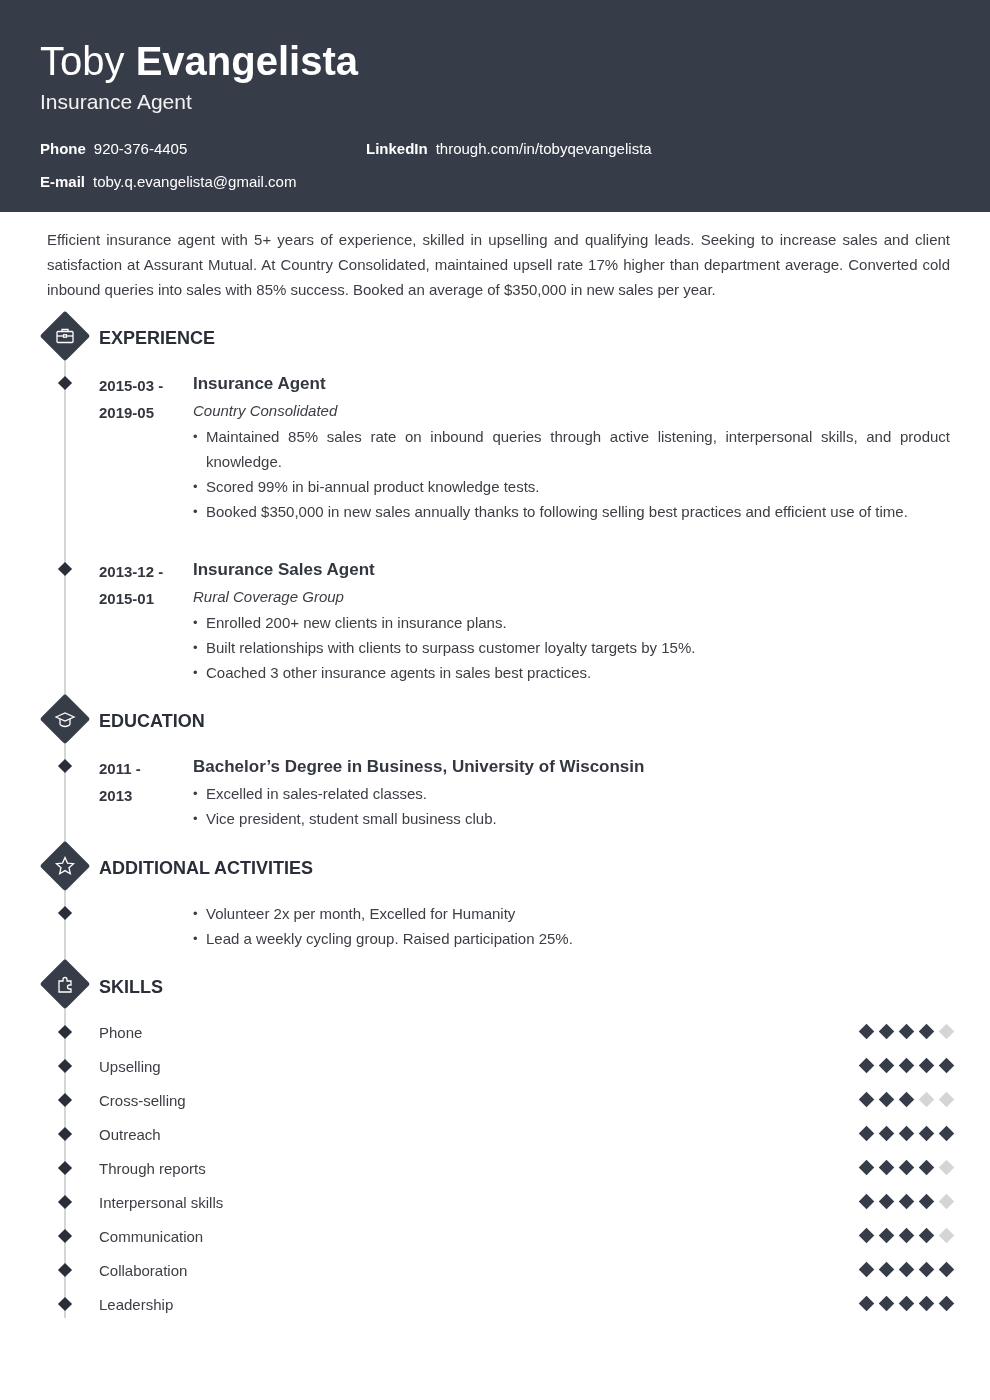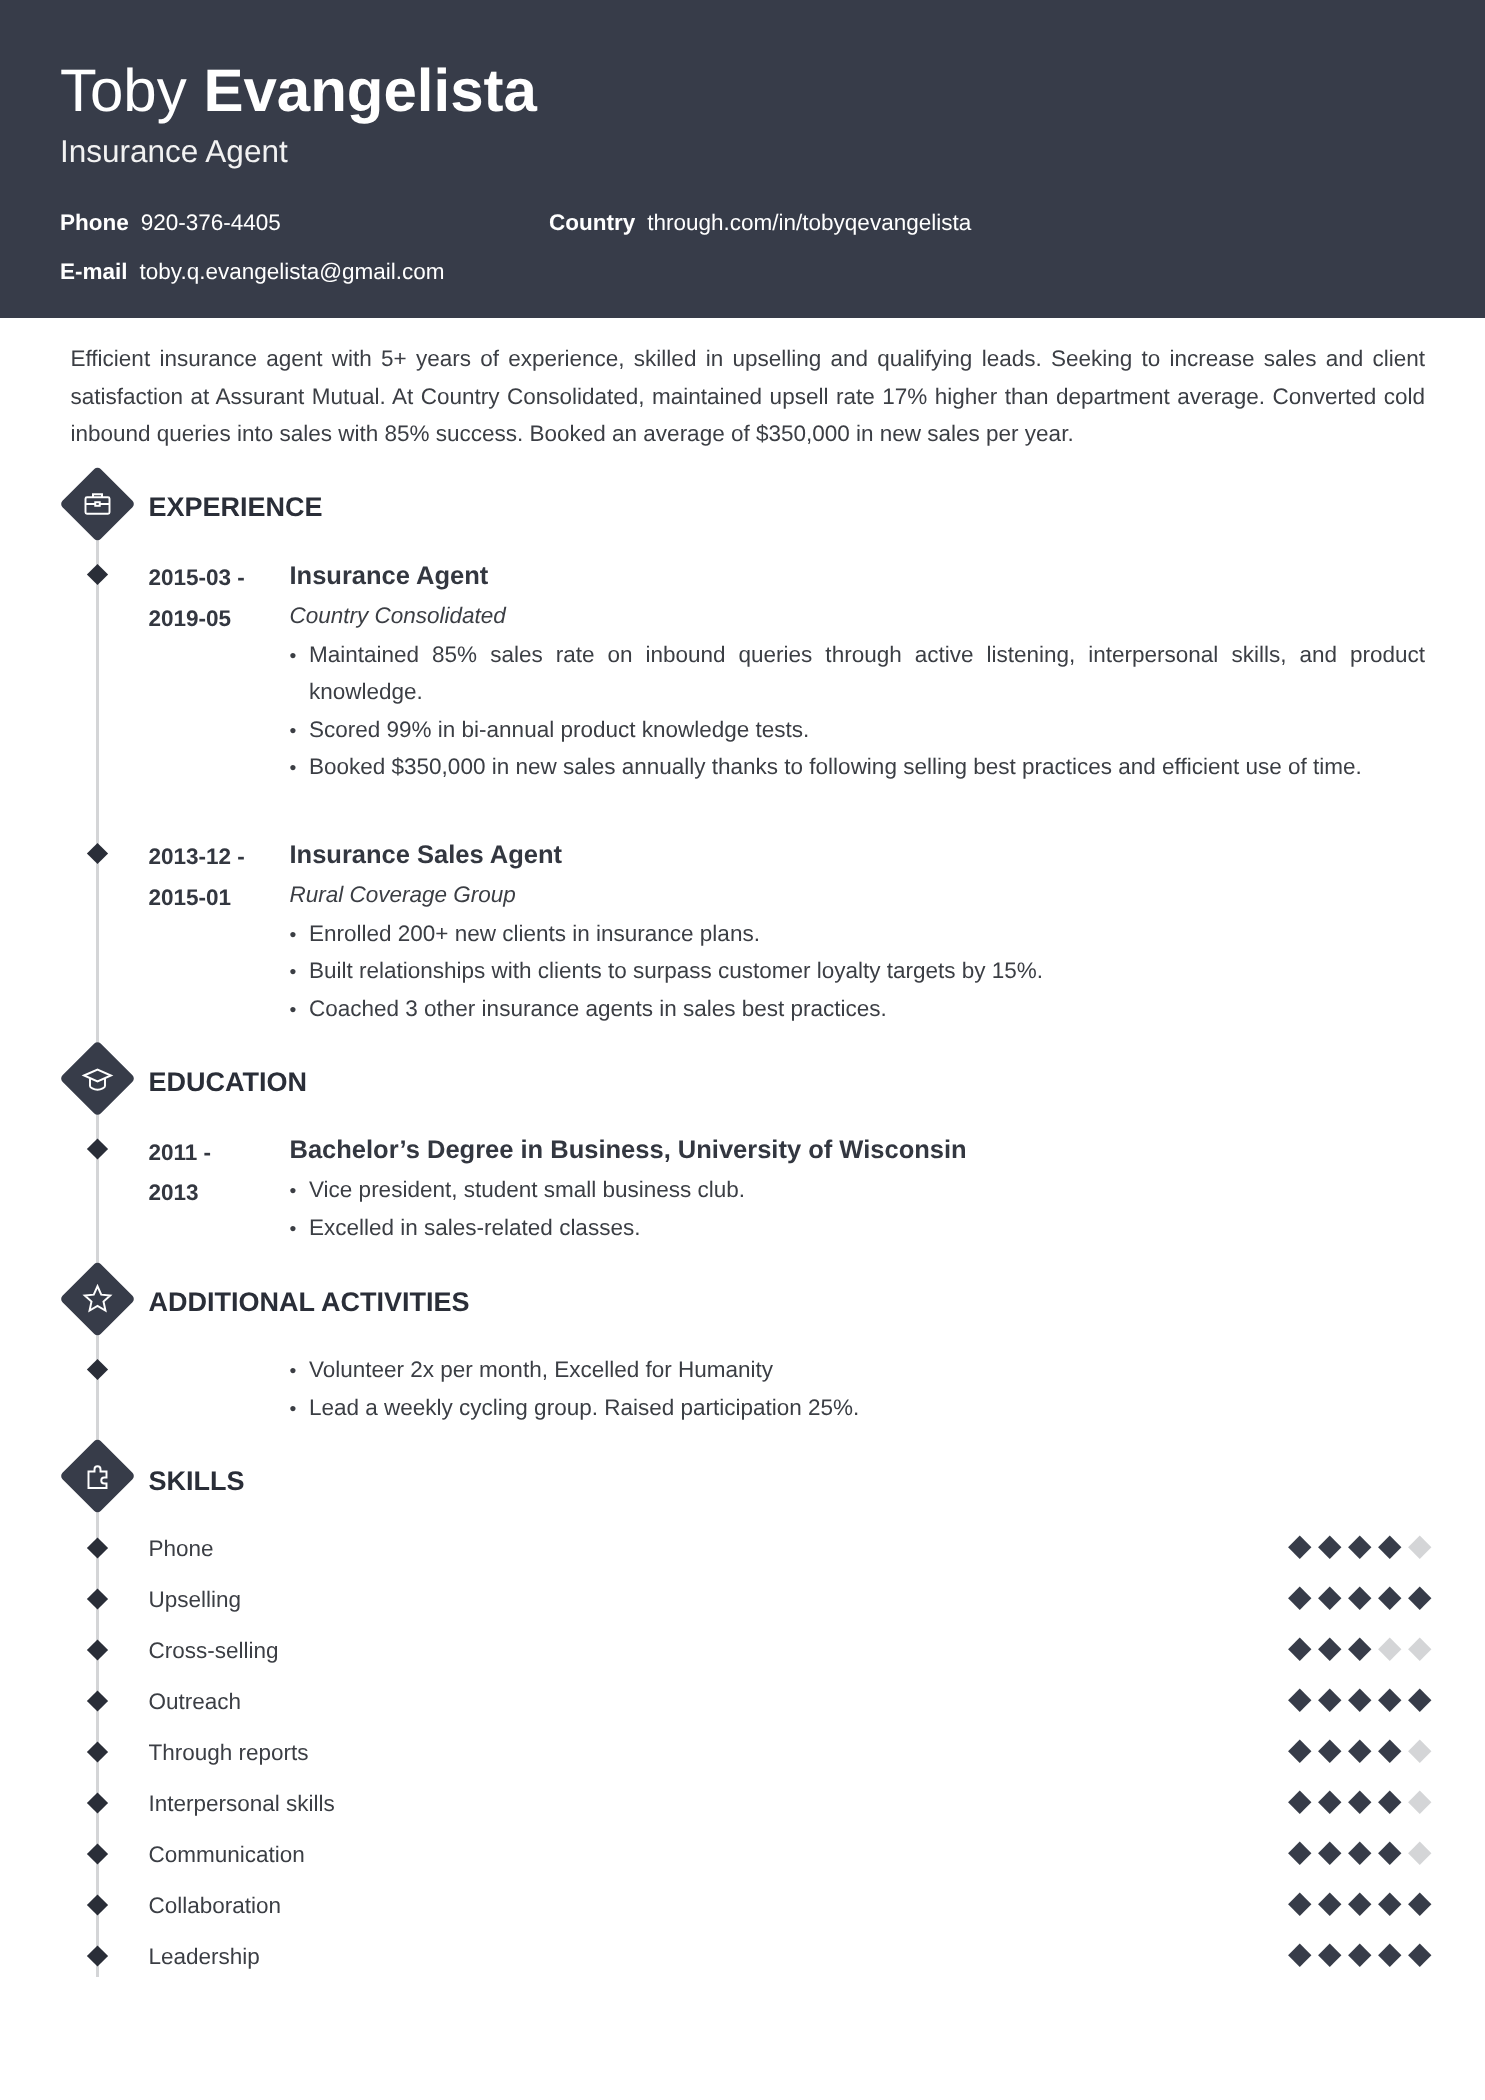--- a/index.html
+++ b/index.html
@@ -36,21 +36,21 @@
 <body>
 
 <div class="header">
   <div class="name"><span>Toby</span> <b>Evangelista</b></div>
   <div class="title">Insurance Agent</div>
   <div class="contacts">
     <div class="contact c-phone">
       <span class="lbl">Phone</span><span>920-376-4405</span>
     </div>
     <div class="contact c-linkedin">
-      <span class="lbl">Country</span><span>through.com/in/tobyqevangelista</span>
+      <span class="lbl">LinkedIn</span><span>through.com/in/tobyqevangelista</span>
     </div>
     <div class="contact c-email">
       <span class="lbl">E-mail</span><span>toby.q.evangelista@gmail.com</span>
     </div>
   </div>
 </div>
 
 <div class="summary">Efficient insurance agent with 5+ years of experience, skilled in upselling and qualifying leads. Seeking to increase sales and client satisfaction at Assurant Mutual. At Country Consolidated, maintained upsell rate 17% higher than department average. Converted cold inbound queries into sales with 85% success. Booked an average of $350,000 in new sales per year.</div>
 
 <div class="timeline-line" style="top:340px;height:978px;"></div>
@@ -104,22 +104,22 @@
 <div class="sec-title" style="top:711px;">EDUCATION</div>
 
 <div class="dot" style="top:761px;"></div>
 <div class="date" style="top:755px;">
   <div>2011 -</div>
   <div>2013</div>
 </div>
 <div class="entry" style="top:754px;">
   <h3>Bachelor’s Degree in Business, University of Wisconsin</h3>
   <ul style="margin-top:1px;">
+    <li>Excelled in sales-related classes.</li>
     <li>Vice president, student small business club.</li>
-    <li>Excelled in sales-related classes.</li>
   </ul>
 </div>
 
 <div class="sec-icon" style="top:848px;">
   <svg viewBox="0 0 22 22" fill="none" stroke="#fff" stroke-width="1.3">
     <path d="M11 2.5l2.5 5.6 6 .6-4.5 4 1.3 6-5.3-3.1-5.3 3.1 1.3-6-4.5-4 6-.6z"></path>
   </svg>
 </div>
 <div class="sec-title" style="top:858px;">ADDITIONAL ACTIVITIES</div>
 

